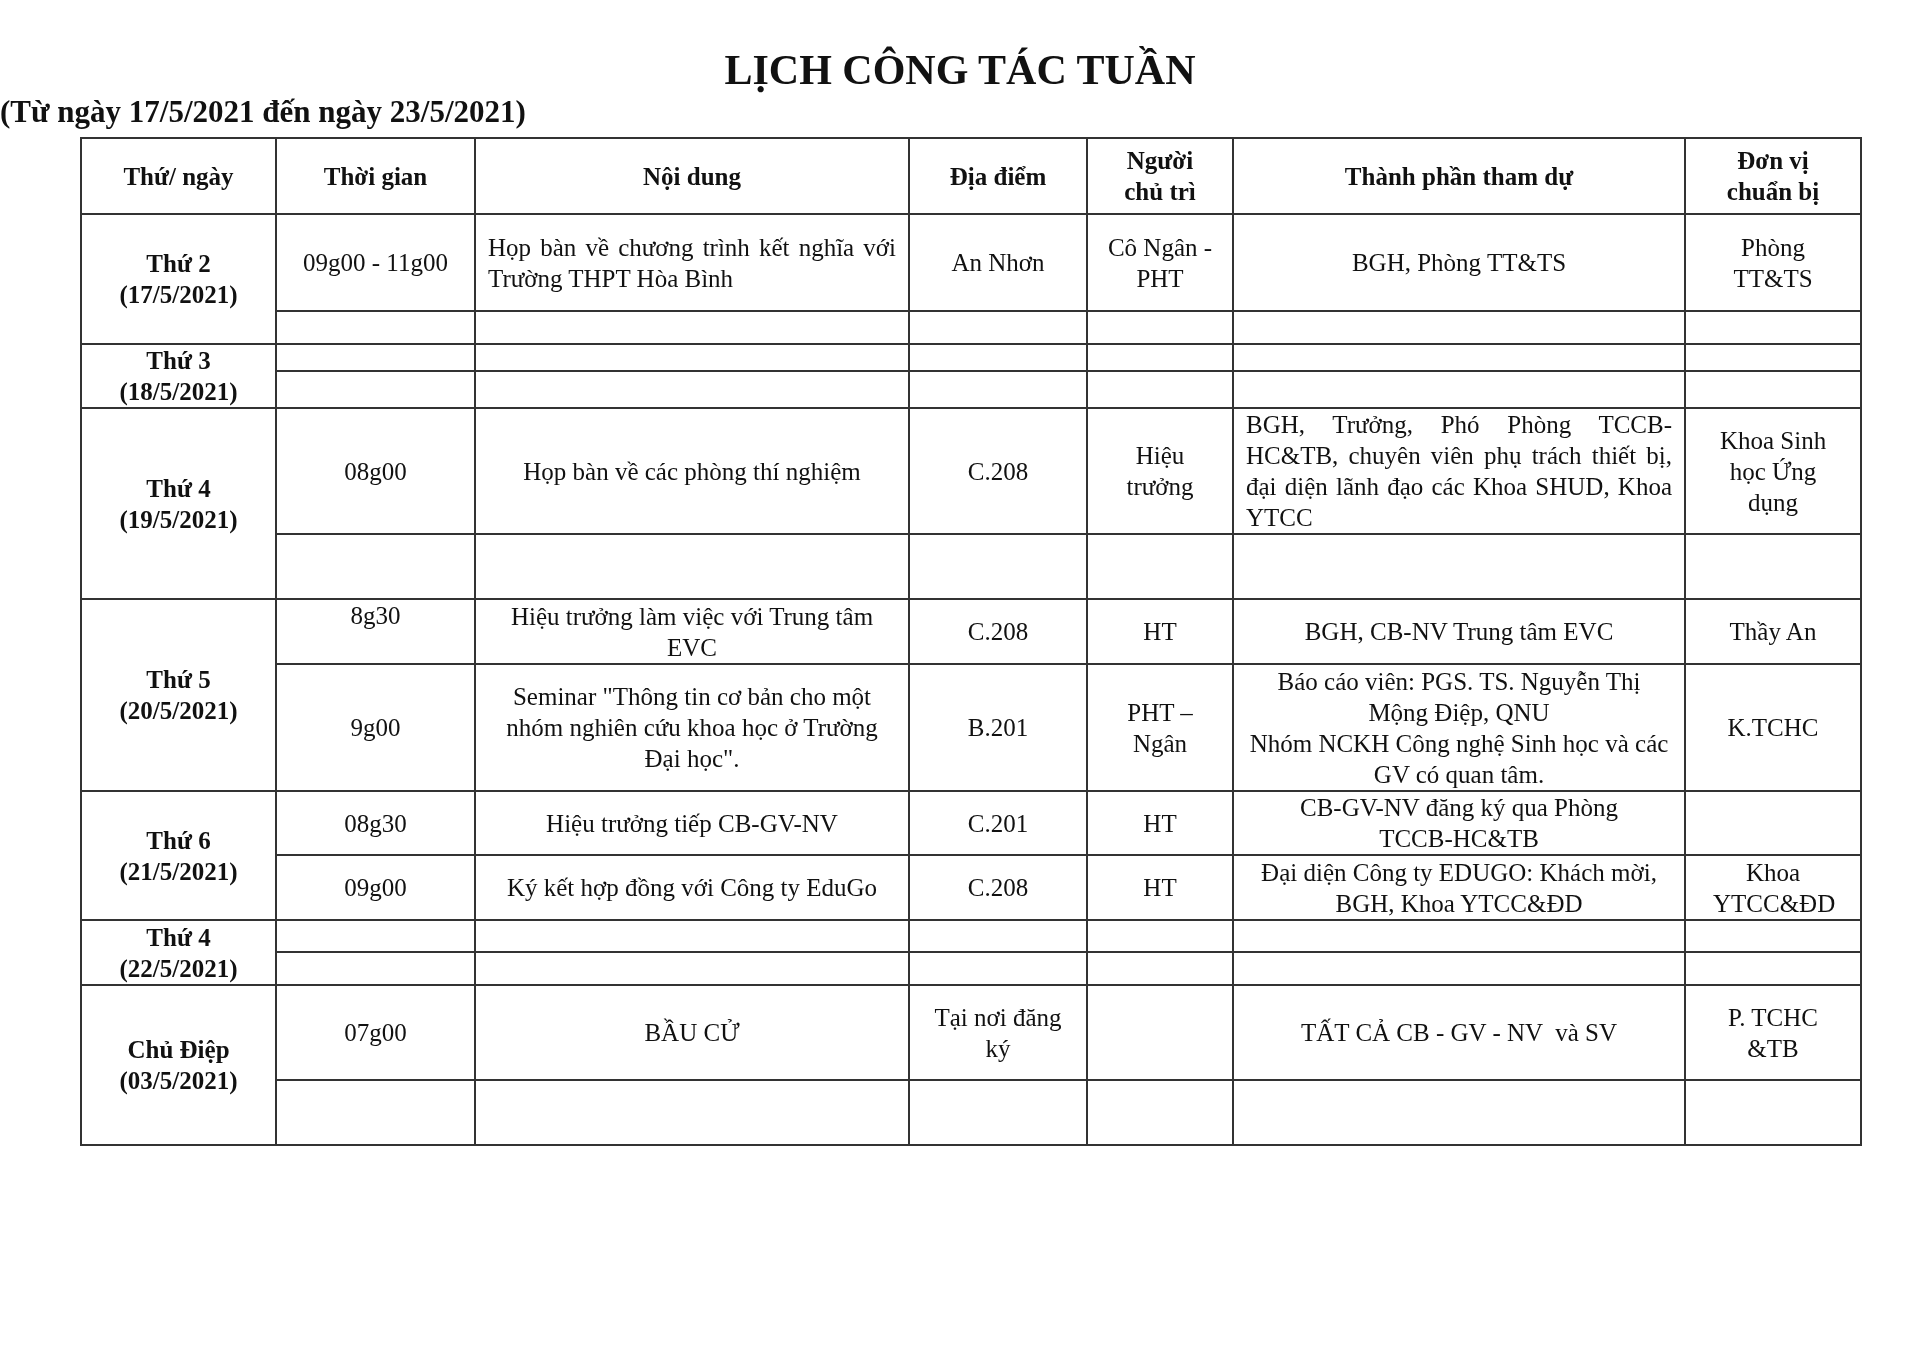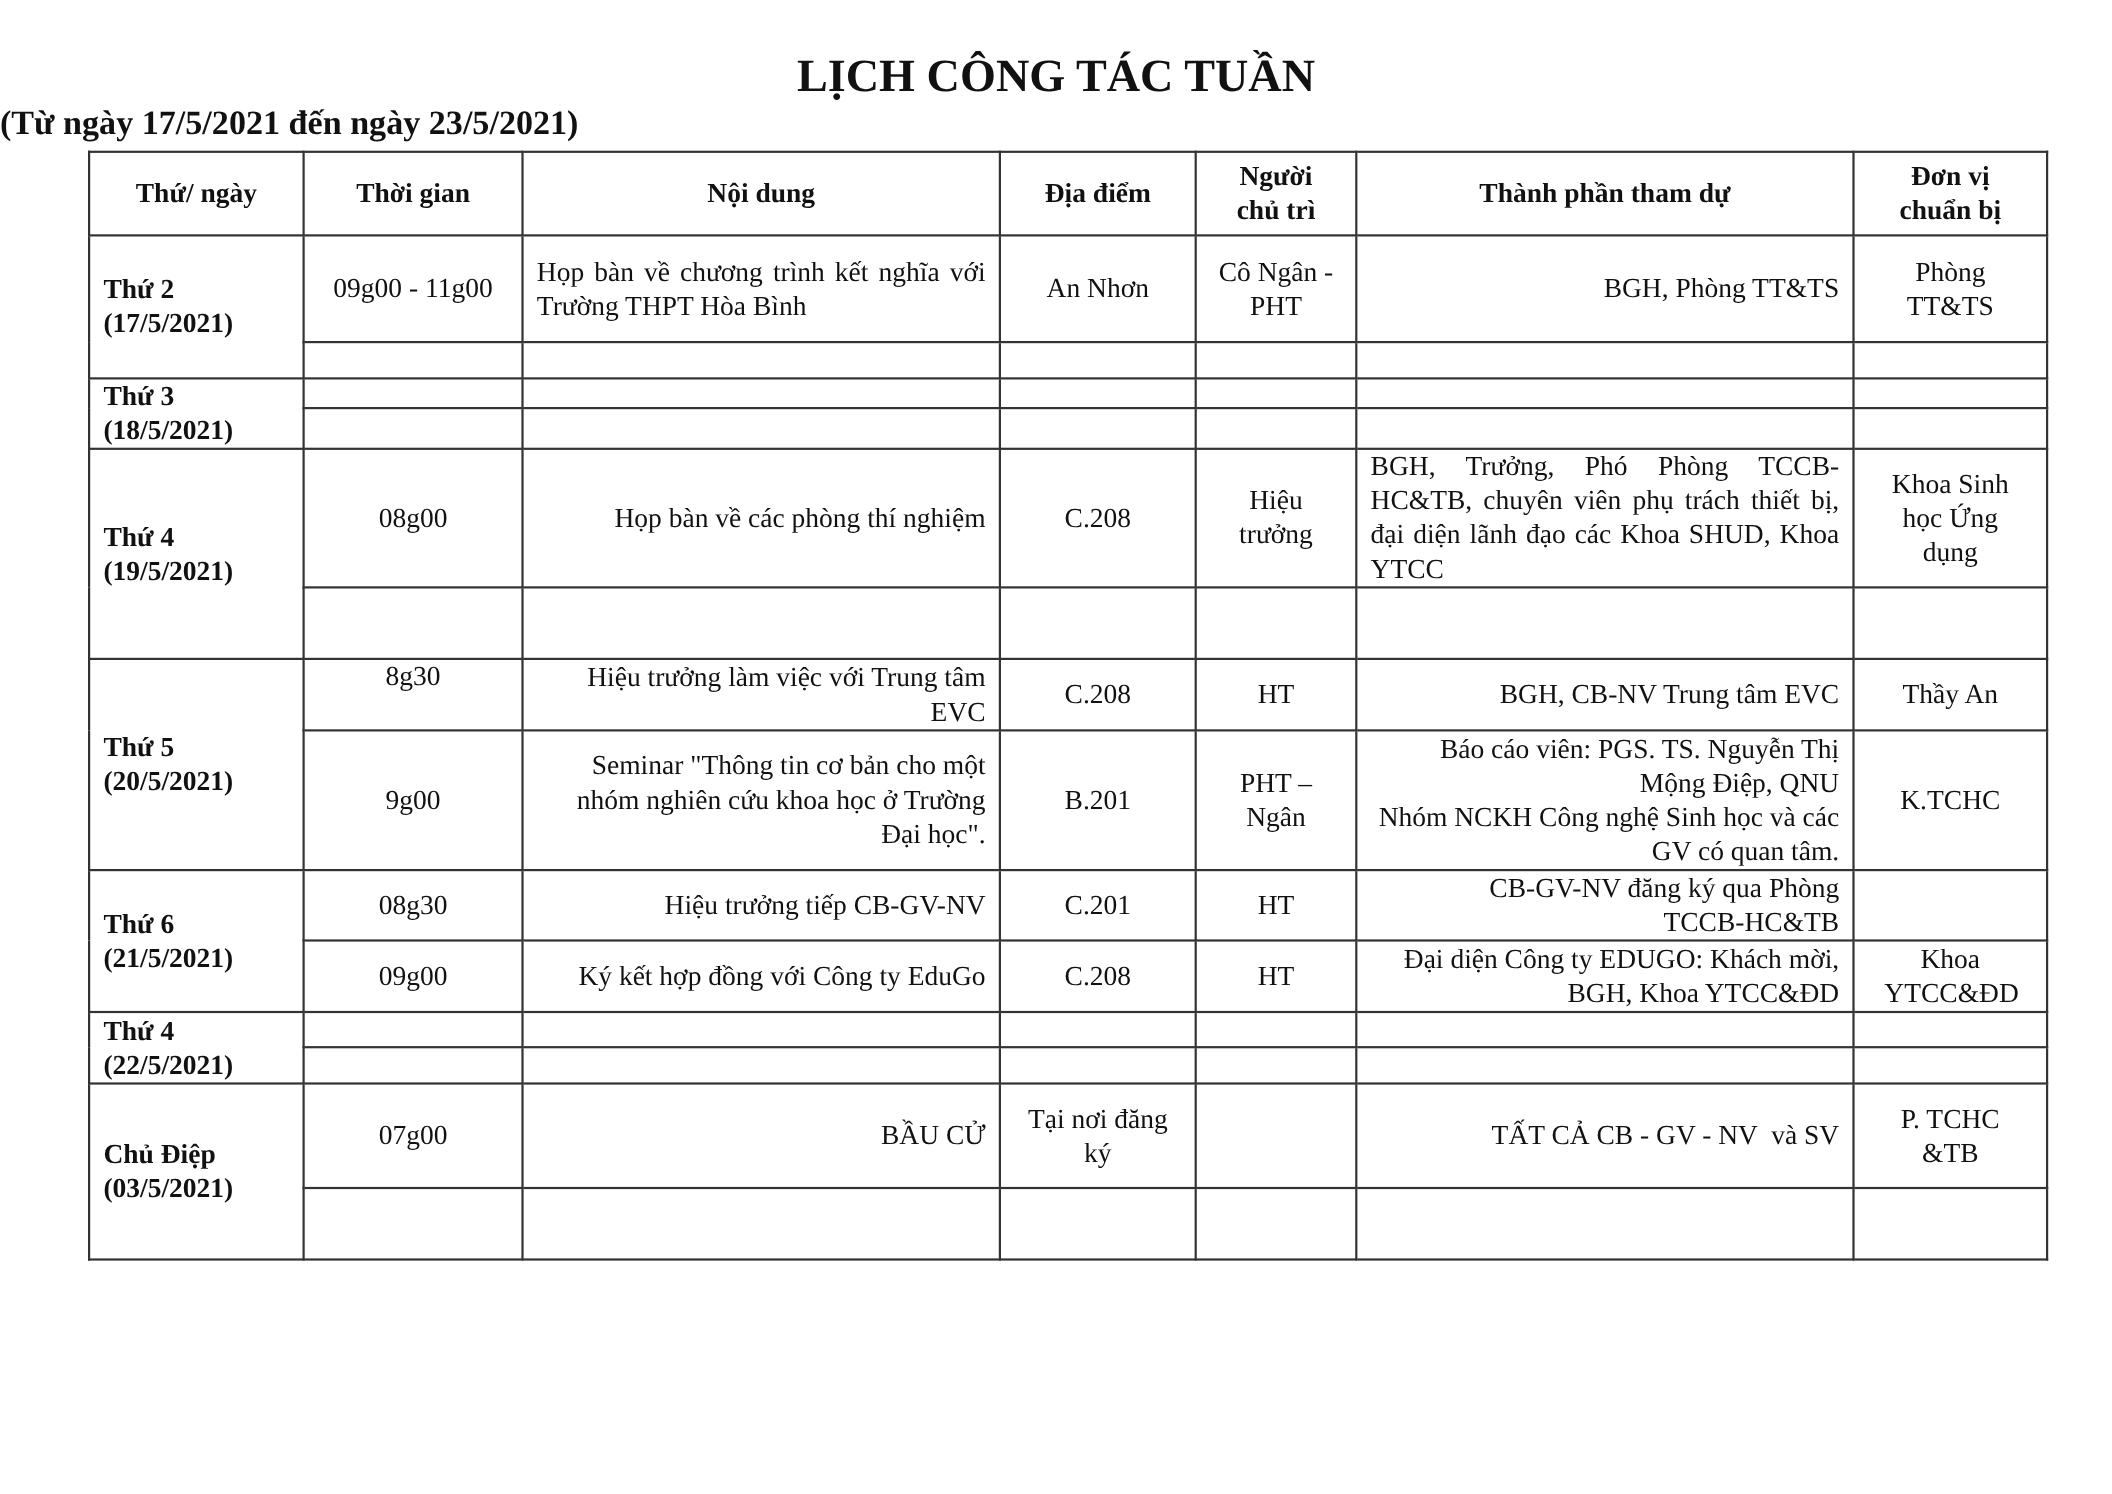--- a/index.html
+++ b/index.html
@@ -7,23 +7,23 @@
          font-family: "Liberation Serif", "DejaVu Serif", serif; color: #111; }
   .title { position: absolute; left: 0; width: 1920px; top: 50px; text-align: center;
            font-weight: bold; font-size: 42px; line-height: 40px; }
   .subtitle { position: absolute; left: 0; width: 1920px; top: 92px; text-align: left;
               font-weight: bold; font-size: 31px; line-height: 40px; }
   table.sched { position: absolute; left: 80px; top: 137px; border-collapse: collapse;
                 table-layout: fixed; width: 1780px; }
   table.sched td, table.sched th { border: 2px solid #333; padding: 0 12px; font-size: 25px;
                 line-height: 31px; vertical-align: middle; overflow: hidden; }
   table.sched th { font-weight: bold; text-align: center; }
-  td.day { font-weight: bold; }
+  td.day { font-weight: bold; text-align: center; }
   td.c { text-align: center; }
-  td.l { text-align: right; margin-left: 16px; }
+  td.l { text-align: center; margin-left: 16px; }
   td.j { text-align: justify; }
   td.lt { padding-left: 14px; }
 </style>
 </head>
 <body>
 
 <div class="title">LỊCH CÔNG TÁC TUẦN</div>
 <div class="subtitle">(Từ ngày 17/5/2021 đến ngày 23/5/2021)</div>
 
 <table class="sched">

